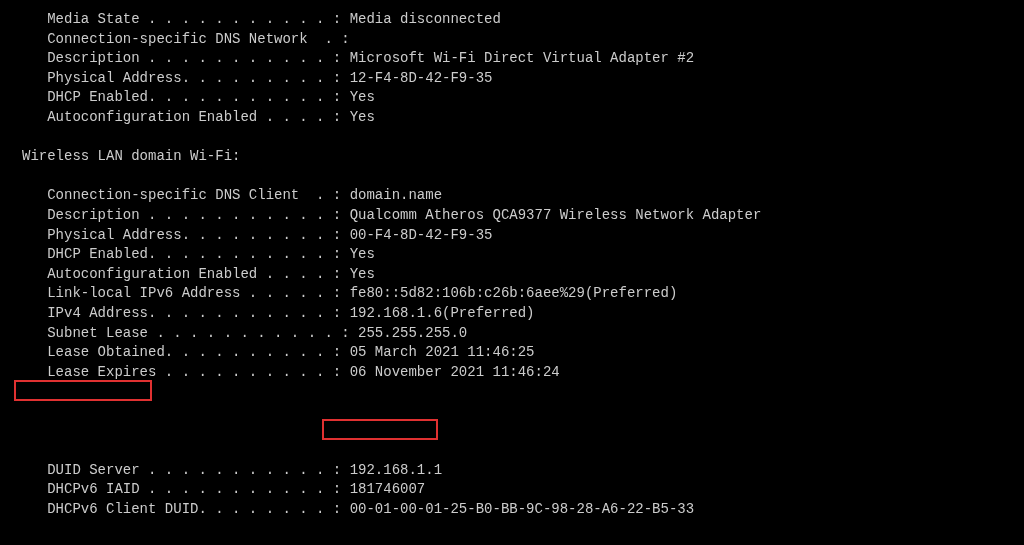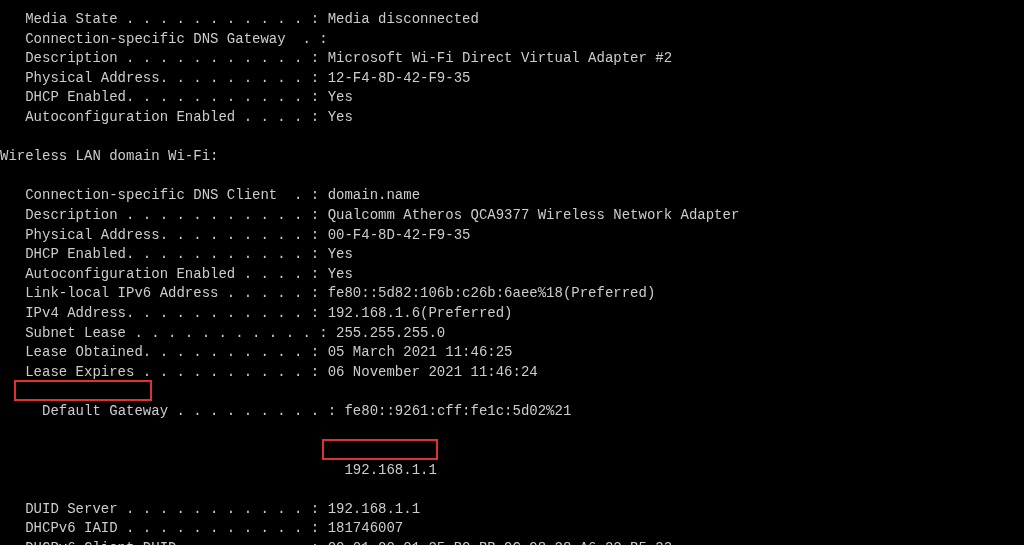--- a/index.html
+++ b/index.html
@@ -14,20 +14,21 @@
       font-size: 14px;
       line-height: 1.4;
       width: 1024px;
       height: 545px;
       overflow: hidden;
       padding-top: 10px;
     }
     .line {
       white-space: pre;
       position: relative;
+      padding-left: 22px;
     }
     .highlight-label {
       position: absolute;
       border: 2px solid #e03131;
       left: 14px;
       top: -2px;
       width: 138px;
       height: 21px;
       pointer-events: none;
     }
@@ -38,41 +39,39 @@
       top: -2px;
       width: 116px;
       height: 21px;
       pointer-events: none;
     }
   </style>
 </head>
 <body>
 
 <div class="line">   Media State . . . . . . . . . . . : Media disconnected</div>
-<div class="line">   Connection-specific DNS Gateway  . :</div>
+<div class="line">   Connection-specific DNS Network  . :</div>
 <div class="line">   Description . . . . . . . . . . . : Microsoft Wi-Fi Direct Virtual Adapter #2</div>
 <div class="line">   Physical Address. . . . . . . . . : 12-F4-8D-42-F9-35</div>
 <div class="line">   DHCP Enabled. . . . . . . . . . . : Yes</div>
 <div class="line">   Autoconfiguration Enabled . . . . : Yes</div>
 <div class="line">&nbsp;</div>
 <div class="line">Wireless LAN domain Wi-Fi:</div>
 <div class="line">&nbsp;</div>
 <div class="line">   Connection-specific DNS Client  . : domain.name</div>
 <div class="line">   Description . . . . . . . . . . . : Qualcomm Atheros QCA9377 Wireless Network Adapter</div>
 <div class="line">   Physical Address. . . . . . . . . : 00-F4-8D-42-F9-35</div>
 <div class="line">   DHCP Enabled. . . . . . . . . . . : Yes</div>
 <div class="line">   Autoconfiguration Enabled . . . . : Yes</div>
-<div class="line">   Link-local IPv6 Address . . . . . : fe80::5d82:106b:c26b:6aee%18(Preferred)</div>
+<div class="line">   Link-local IPv6 Address . . . . . : fe80::5d82:106b:c26b:6aee%29(Preferred)</div>
 <div class="line">   IPv4 Address. . . . . . . . . . . : 192.168.1.6(Preferred)</div>
 <div class="line">   Subnet Lease . . . . . . . . . . . : 255.255.255.0</div>
 <div class="line">   Lease Obtained. . . . . . . . . . : 05 March 2021 11:46:25</div>
 <div class="line">   Lease Expires . . . . . . . . . . : 06 November 2021 11:46:24</div>
 <div class="line">
-  <span>   Default Gateway . . . . . . . . . : fe80::9261:cff:fe1c:5d02%21</span>
   <div class="highlight-label"></div>
 </div>
 <div class="line">
-  <span>                                       192.168.1.1</span>
   <div class="highlight-value"></div>
 </div>
 <div class="line">   DUID Server . . . . . . . . . . . : 192.168.1.1</div>
 <div class="line">   DHCPv6 IAID . . . . . . . . . . . : 181746007</div>
 <div class="line">   DHCPv6 Client DUID. . . . . . . . : 00-01-00-01-25-B0-BB-9C-98-28-A6-22-B5-33</div>
 
 </body></html>

